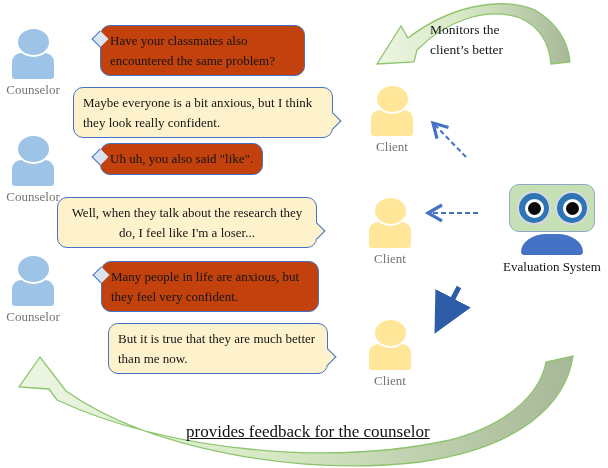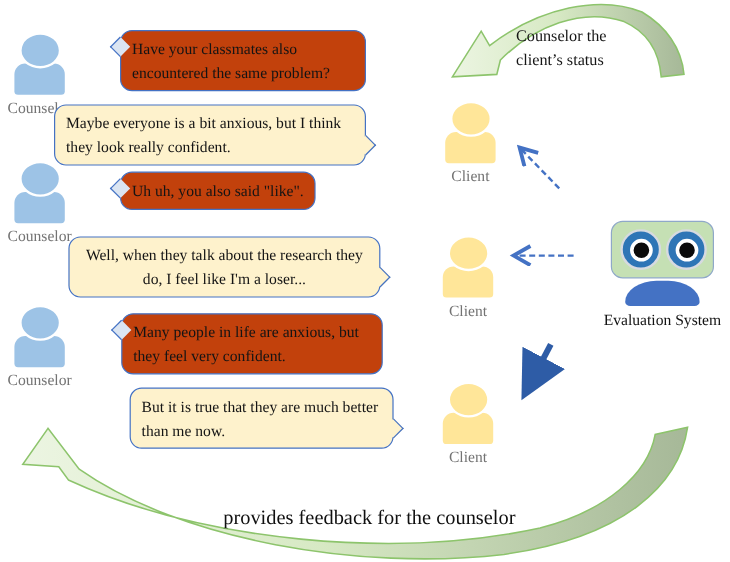--- a/index.html
+++ b/index.html
@@ -35,31 +35,31 @@
   
   .bubble{position:absolute;z-index:2;border:1.6px solid #4472C4;border-radius:10px;
           padding:5px 9px;font:13px/1.5 "Liberation Serif", serif;color:#141414;}
   .bubble.blue{background:#c2410c;}
   .bubble.yellow{background:#FEF2CC;}
   .tail{position:absolute;width:11px;height:11px;transform:rotate(45deg);
         border:0 solid #4472C4;}
   .blue .tail{left:-7px;top:7px;background:#DBE5F2;border-left-width:1.6px;border-bottom-width:1.6px;}
   .yellow .tail{right:-7px;bottom:10px;background:#FEF2CC;border-right-width:1.6px;border-top-width:1.6px;}
   .b1{left:100px;top:25px;width:185px;}
-  .b2{left:45px;top:87px;width:240px;}
+  .b2{left:73px;top:87px;width:240px;}
   .b3{left:100px;top:143px;white-space:nowrap;}
   .b4{left:57px;top:197px;width:240px;text-align:center;}
   .b5{left:101px;top:261px;width:198px;}
   .b6{left:108px;top:323px;width:200px;}
 
   
   .ann{position:absolute;z-index:3;}
   .monitors{left:430px;top:20px;width:100px;font:13.5px/1.5 "Liberation Serif", serif;color:#161616;}
   .risk{left:471px;top:301px;width:104px;font:13px/1.45 "Liberation Serif", serif;color:#2E5597;}
-  .feedback{left:186px;top:421px;font:17px/1.3 "Liberation Serif", serif;color:#101010;white-space:nowrap;}
+  .feedback{left:186px;top:421px;font:17px/1.3 "Liberation Serif", serif;color:#101010;white-space:nowrap;text-decoration:underline;}
 </style>
 </head>
 <body>
 
 <div class="fig">
 
   <svg class="arrows" width="608" height="468" viewBox="0 0 608 468">
     <defs>
       <linearGradient id="greenGrad" x1="0" y1="0" x2="1" y2="0">
         <stop offset="0" stop-color="#ECF5E2"></stop>
@@ -171,16 +171,16 @@
   </div>
   <div class="bubble blue b5">
     <span class="tail"></span>
     <span>Many people in life are anxious, but they feel very confident.</span>
   </div>
   <div class="bubble yellow b6">
     <span class="tail"></span>
     <span>But it is true that they are much better than me now.</span>
   </div>
 
-  <div class="ann monitors">Counselor the client’s status</div>
+  <div class="ann monitors">Monitors the client’s better</div>
   <div class="ann feedback">provides feedback for the counselor</div>
 
 </div>
 
 </body></html>

